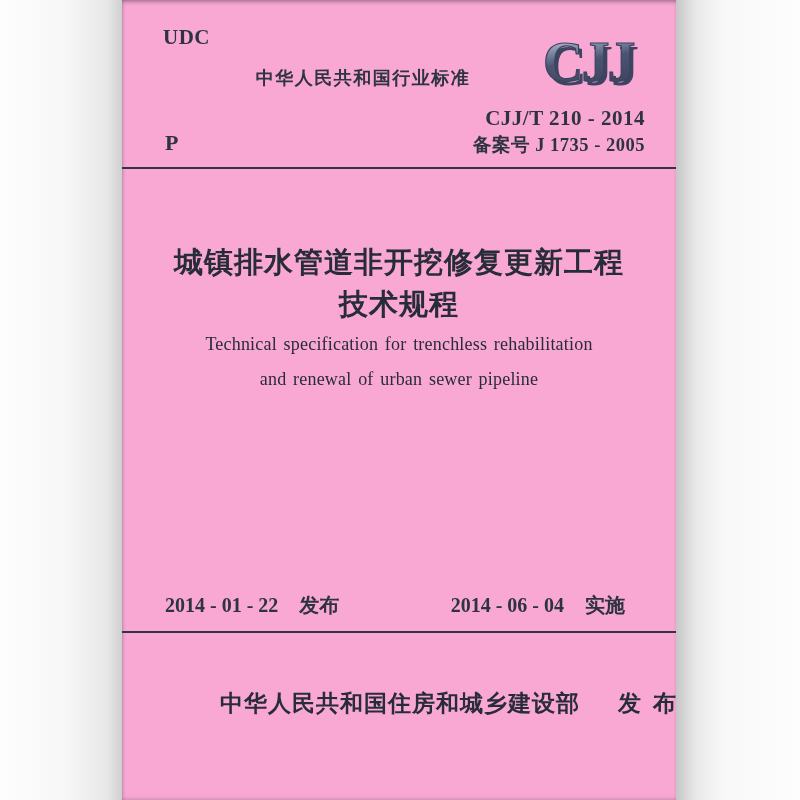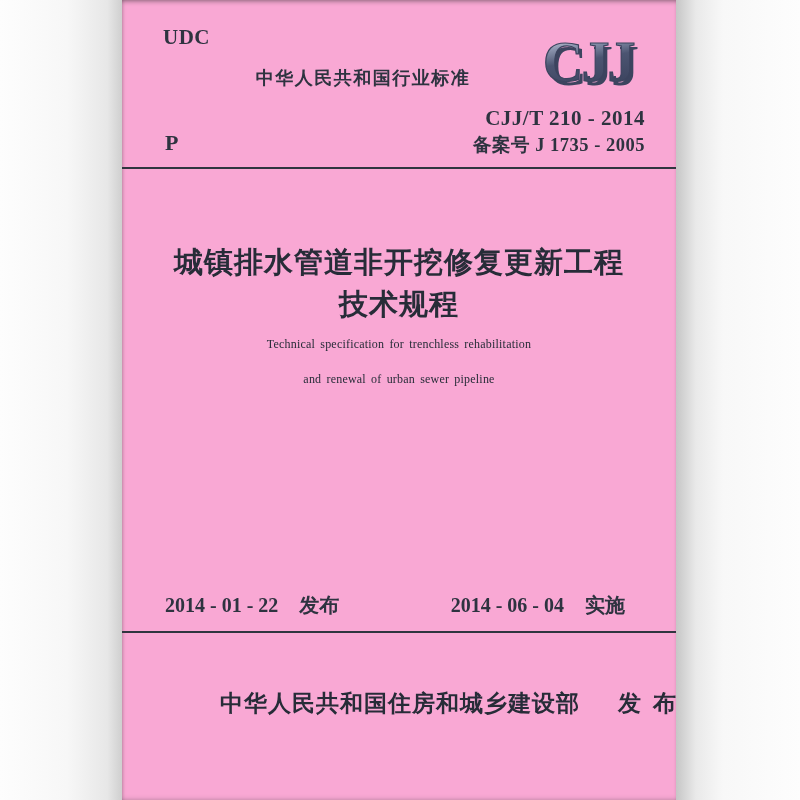--- a/index.html
+++ b/index.html
@@ -38,21 +38,21 @@
   .rule{position:absolute;left:0;width:100%;height:2px;background:var(--rule,#30353f);}
   .rule-1{top:167px;}
   .rule-2{top:631px;}
   .title-cn{
     position:absolute;left:0;top:241px;width:100%;text-align:center;
     font-size:29px;font-weight:600;letter-spacing:1px;line-height:42px;
     color:var(--title_ink,#272c38);
   }
   .title-en{
     position:absolute;left:0;top:327px;width:100%;text-align:center;
-    font-size:12px;font-weight:500;line-height:35px;word-spacing:2px;letter-spacing:.2px;
+    font-size:18px;font-weight:500;line-height:35px;word-spacing:2px;letter-spacing:.2px;
     color:var(--title_ink,#272c38);
   }
   .date-row{position:absolute;left:0;top:592px;width:100%;font-size:20px;font-weight:bold;}
   .date-left{position:absolute;left:43px;white-space:nowrap;}
   .date-right{position:absolute;right:51px;white-space:nowrap;}
   .date-label{margin-left:16px;}
   .publisher{
     position:absolute;left:0;top:688px;width:100%;text-align:right;
     font-family:"Liberation Sans","DejaVu Sans",sans-serif;
     font-size:23px;font-weight:bold;letter-spacing:1px;

